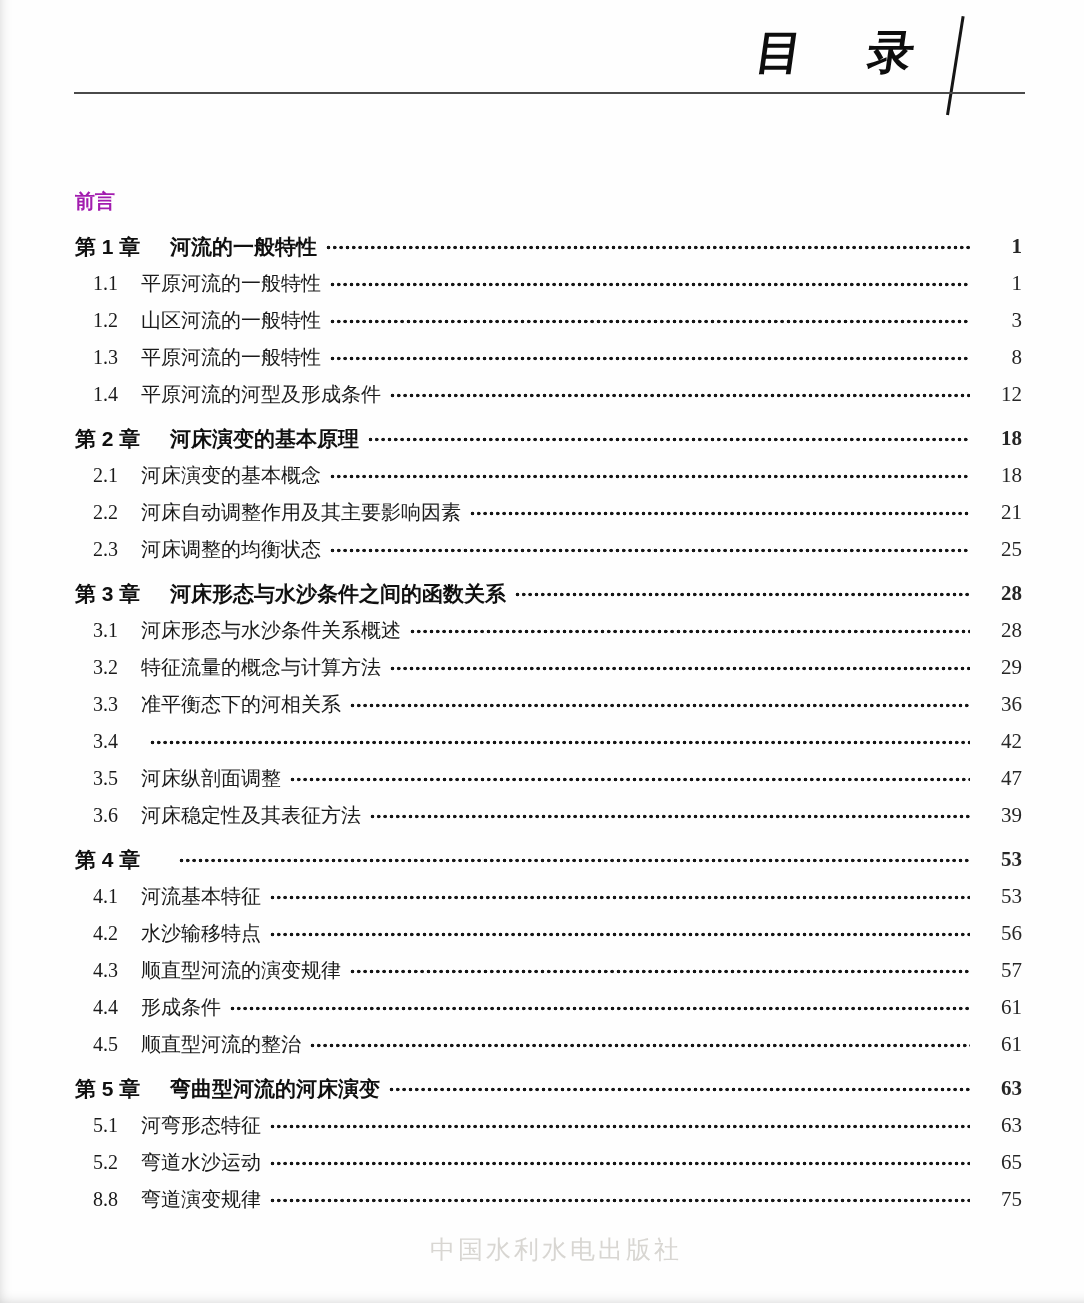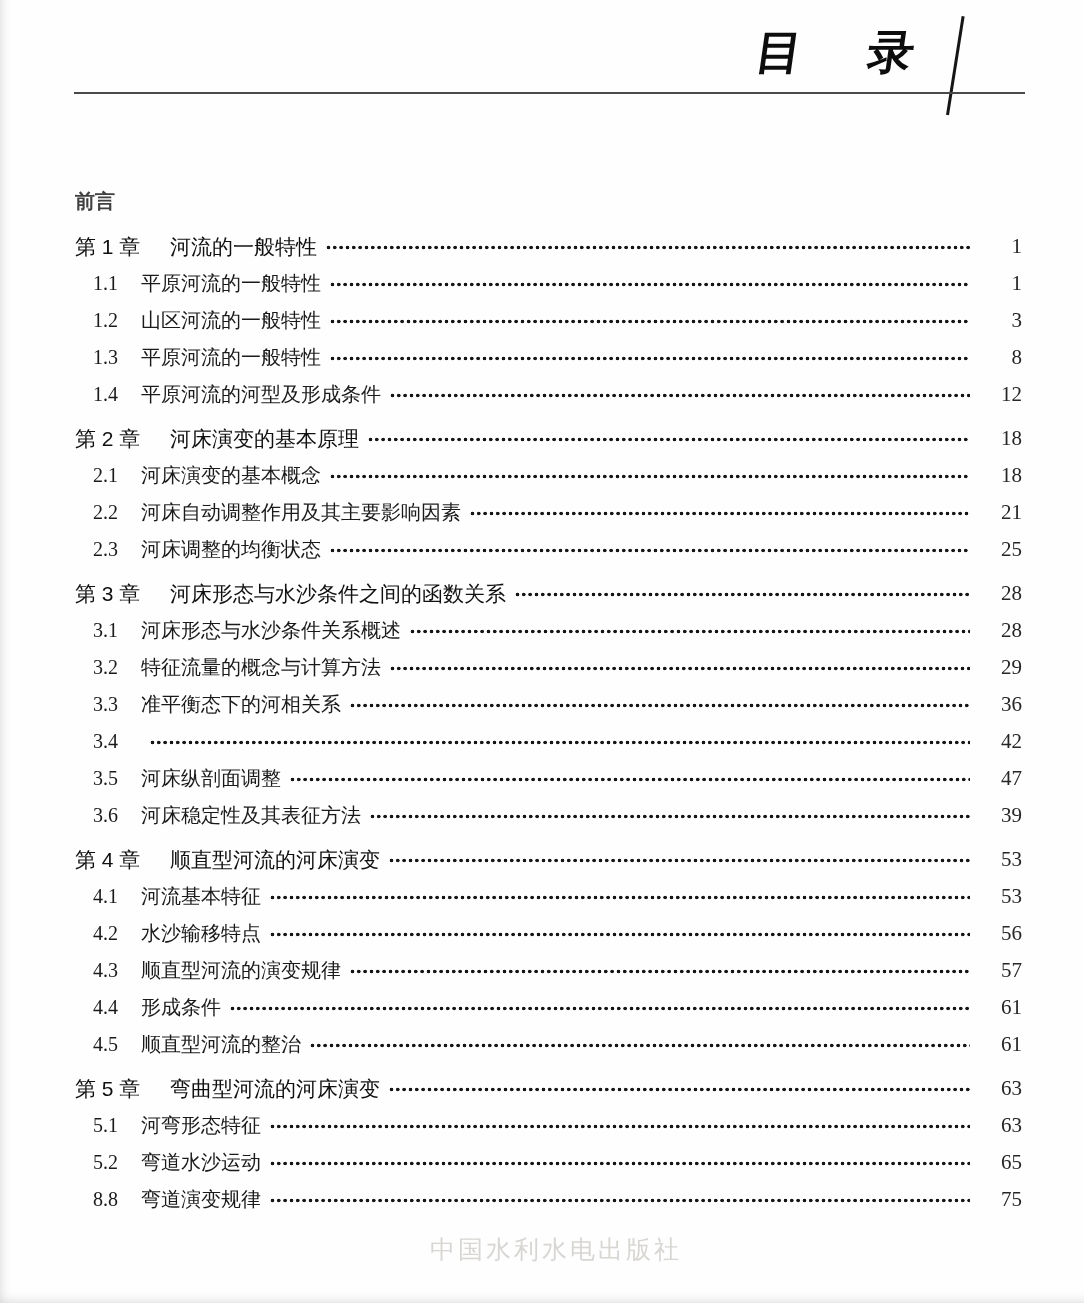--- a/index.html
+++ b/index.html
@@ -46,33 +46,33 @@
   
   .content {
     position: absolute;
     left: 75px; top: 183px;
     width: 947px;
   }
   .preface {
     font-family: "Liberation Sans", sans-serif;
     font-weight: 700;
     font-size: 20px;
-    color: #404040;
+    color: #a21caf;
     height: 37px; line-height: 37px;
     margin-bottom: 8px;
   }
   .row {
     display: flex;
     align-items: center;
     height: 37px;
   }
   .row.chapter {
     margin-top: 7px;
     font-family: "Liberation Sans", sans-serif;
-    font-weight: 400;
+    font-weight: 700;
     font-size: 21px;
     color: #101010;
   }
   .ch-label { flex: 0 0 auto; width: 95px; white-space: pre; }
   .ch-title { flex: 0 0 auto; }
   .row.section {
     font-size: 20px;
     color: #1a1a1a;
   }
   .sec-num {
@@ -218,21 +218,20 @@
     <span class="pg">47</span>
   </div>
         <div class="row section">
     <span class="sec-num">3.6</span>
     <span class="sec-title">河床稳定性及其表征方法</span>
     <span class="leader"></span>
     <span class="pg">39</span>
   </div>
         <div class="row chapter">
     <span class="ch-label">第 4 章</span>
-    <span class="ch-title">顺直型河流的河床演变</span>
     <span class="leader"></span>
     <span class="pg">53</span>
   </div>
         <div class="row section">
     <span class="sec-num">4.1</span>
     <span class="sec-title">河流基本特征</span>
     <span class="leader"></span>
     <span class="pg">53</span>
   </div>
         <div class="row section">

